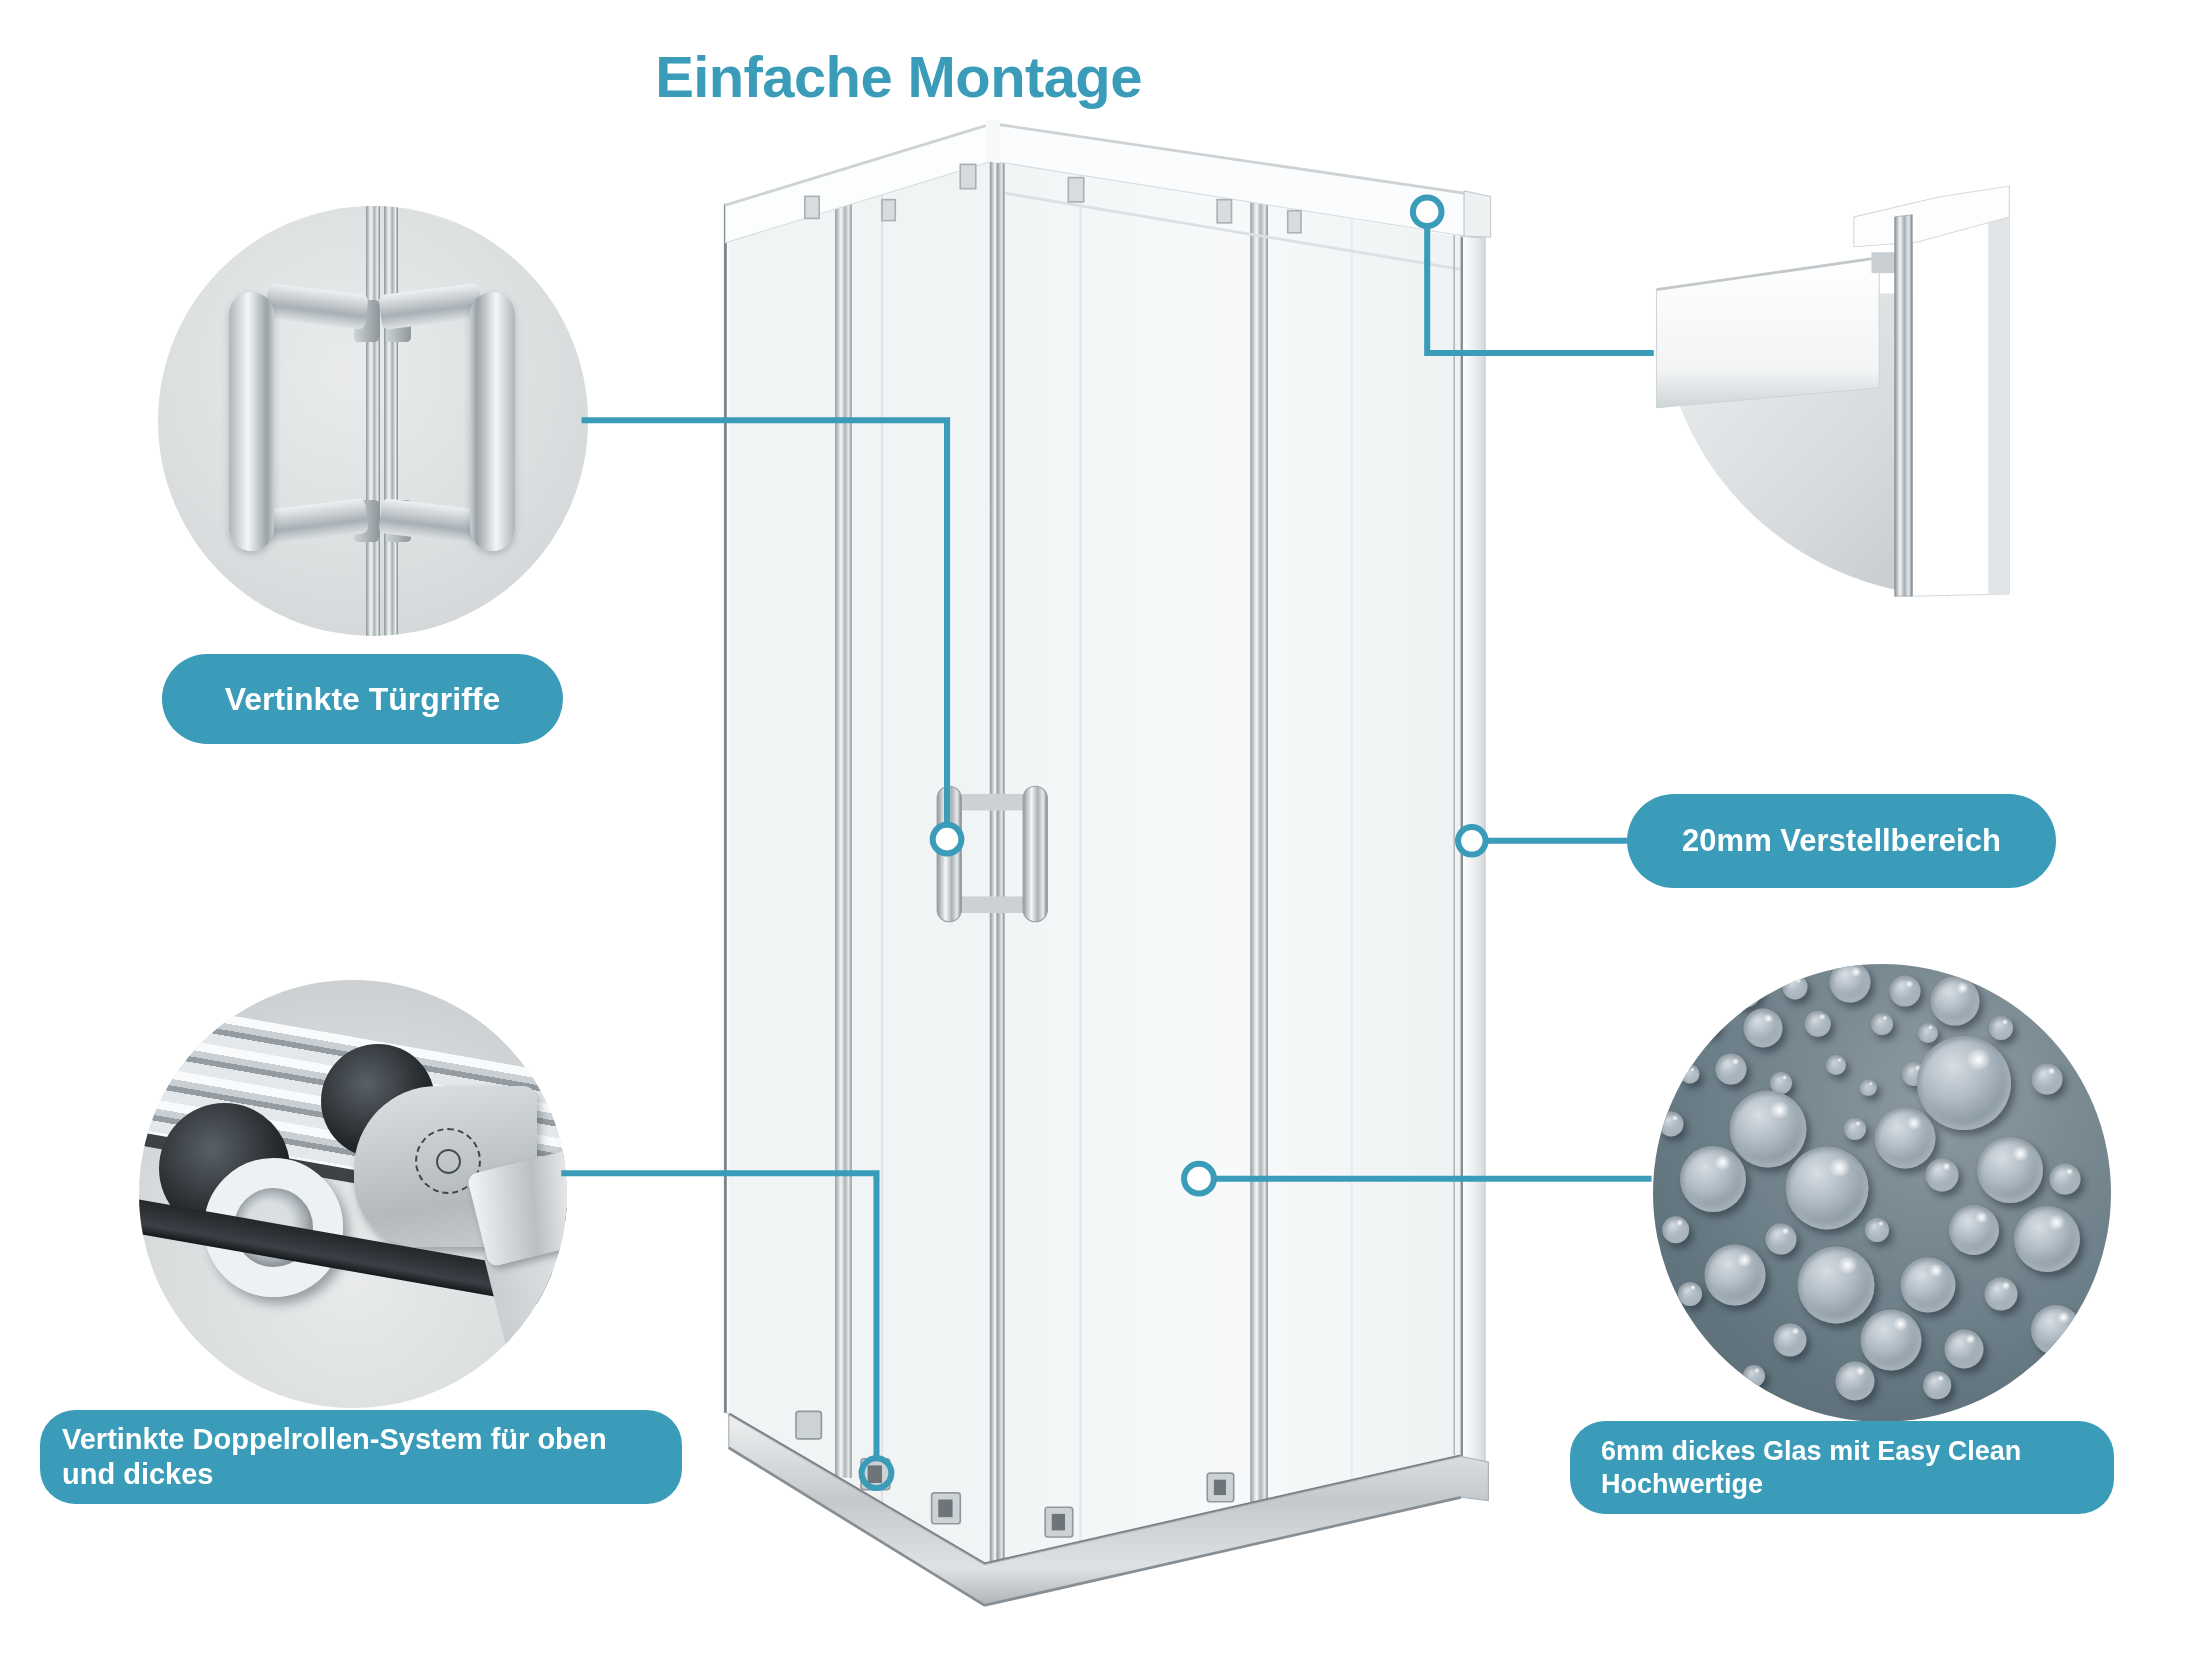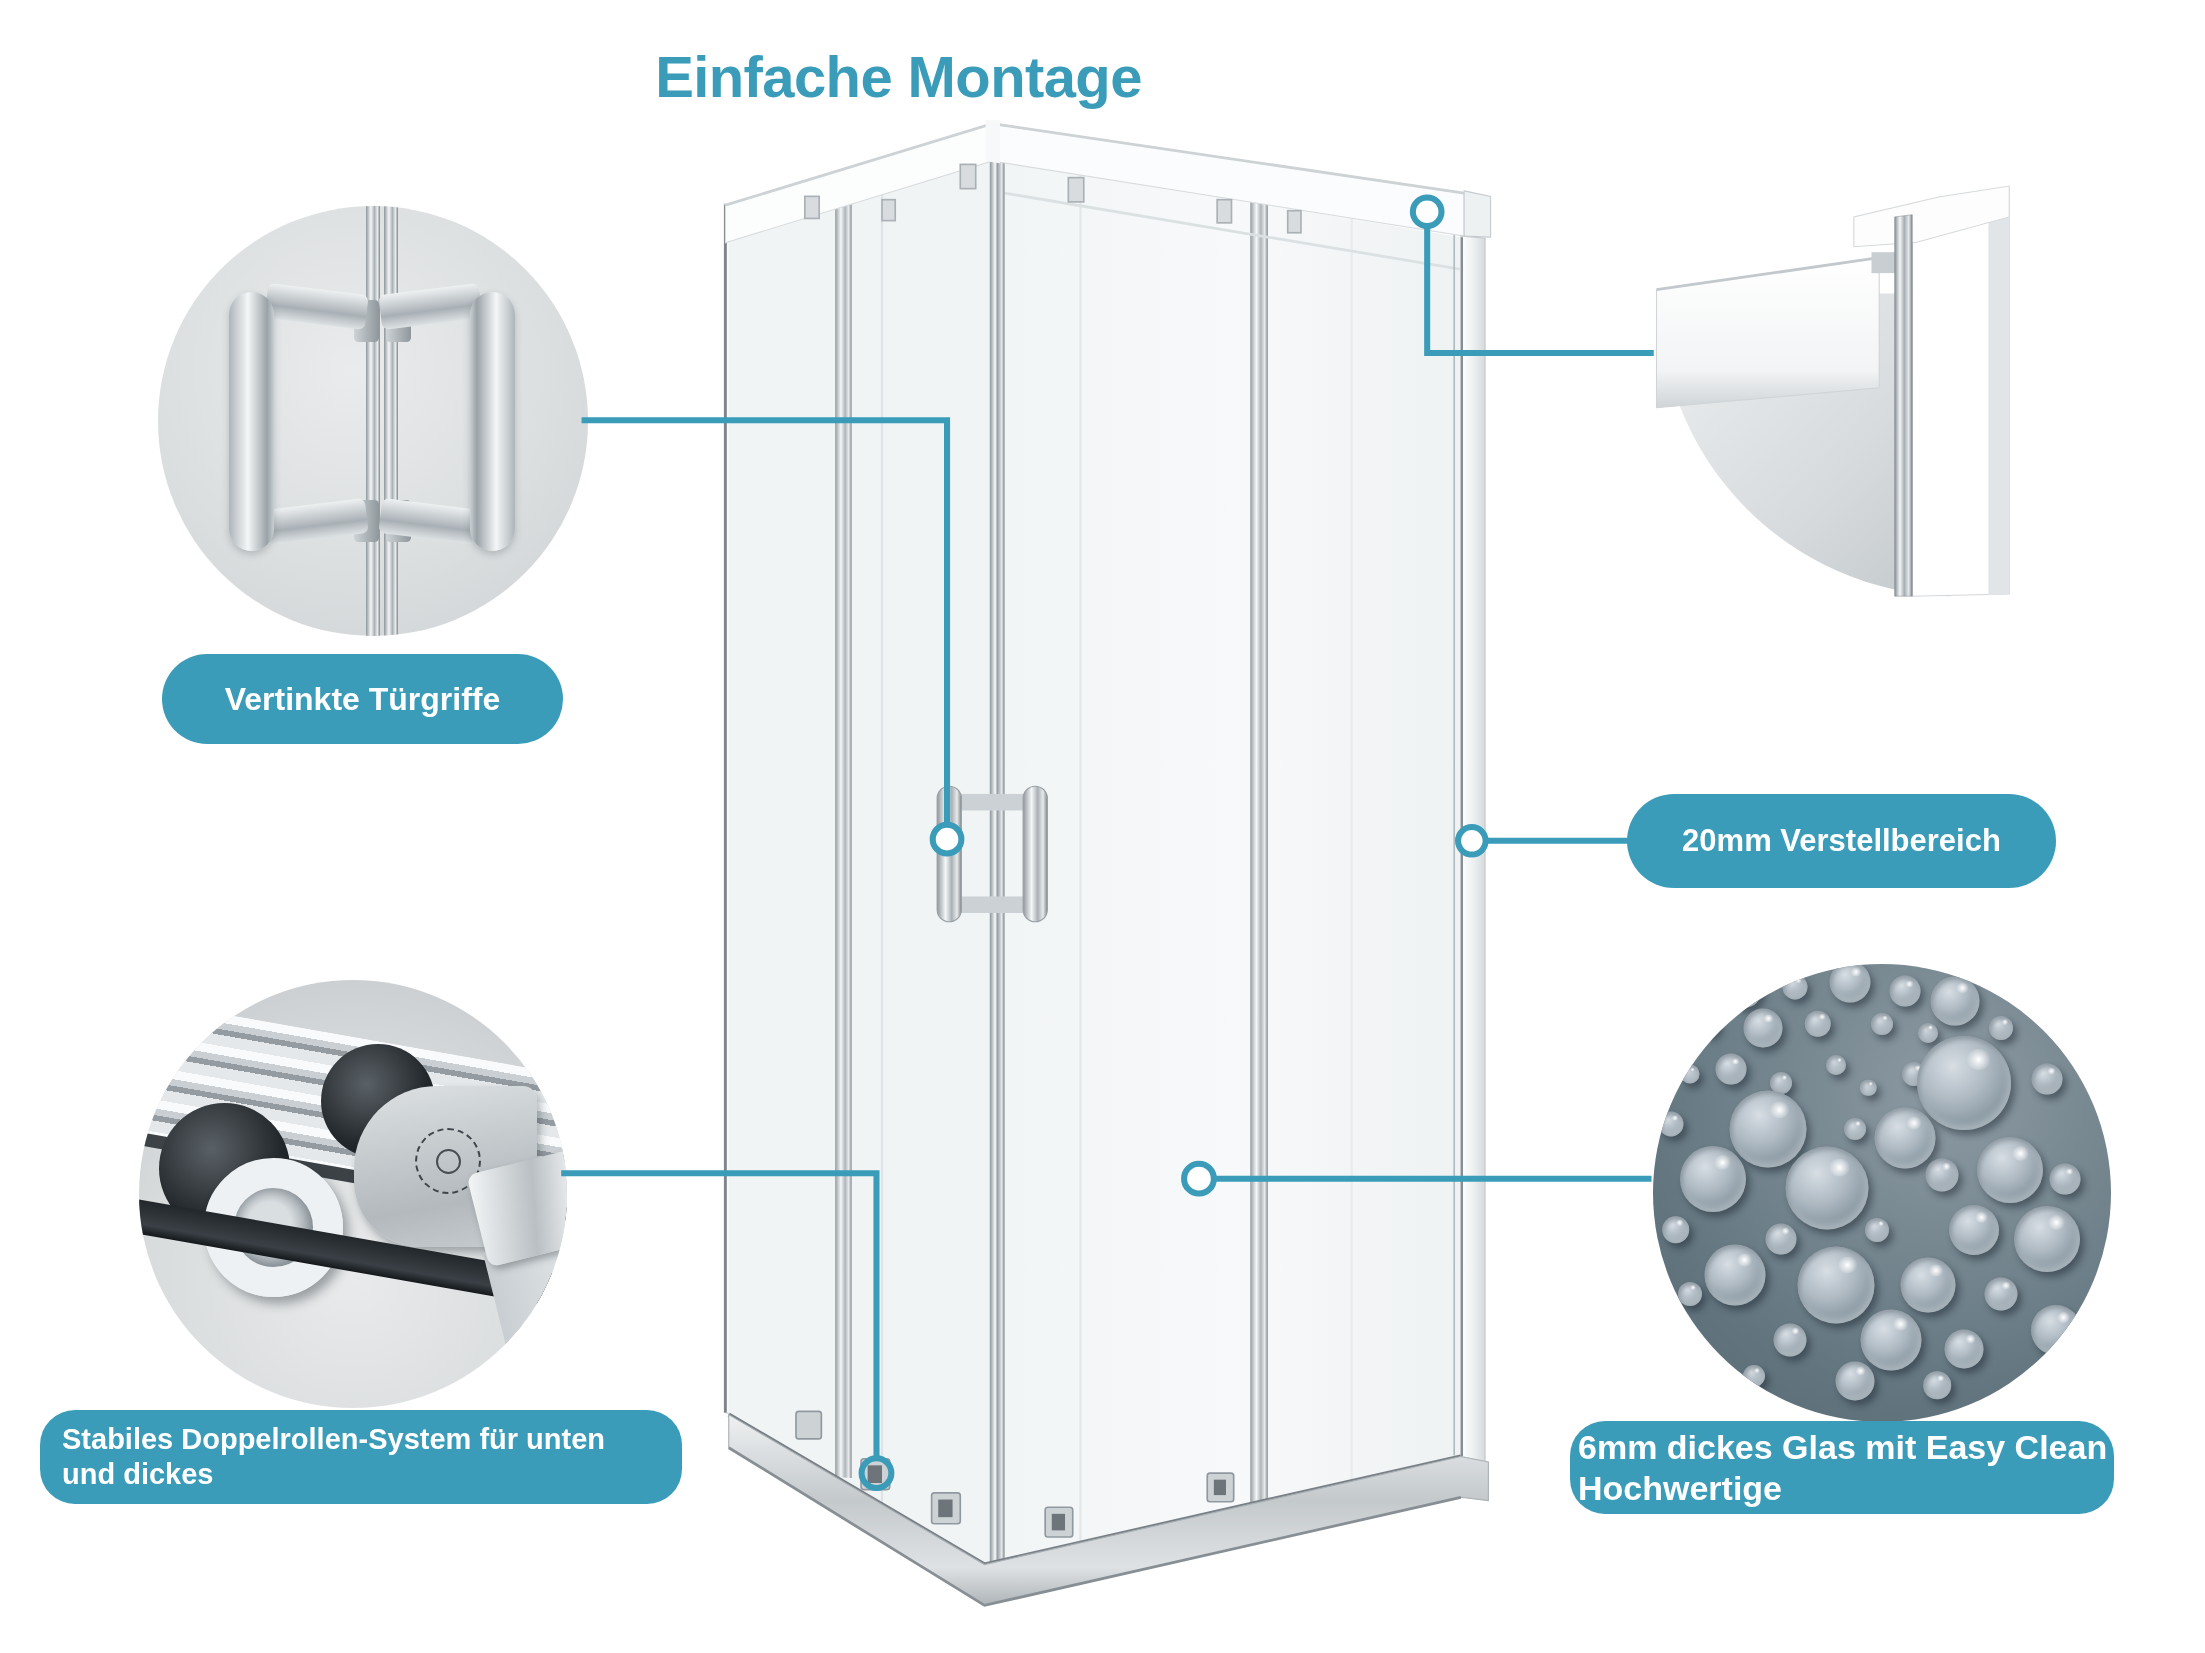--- a/index.html
+++ b/index.html
@@ -11,21 +11,21 @@
   
   .pill{position:absolute;background:var(--accent);color:#fff;font-weight:bold;
         display:flex;align-items:center;justify-content:center;white-space:nowrap;z-index:6;}
   .pill.stadium{border-radius:66px;}
   .pill.two-line{flex-direction:column;align-items:flex-start;justify-content:center;border-radius:35px;}
   .pill.two-line span{display:block;line-height:1.2;}
   #pill-handles{left:162px;top:654px;width:401px;height:90px;font-size:32px;align-items:center;}
   #pill-profile{left:1580px;top:609px;width:545px;height:84px;font-size:30px;}
   #pill-adjust{left:1627px;top:794px;width:429px;height:94px;font-size:31px;}
   #pill-rollers{left:40px;top:1410px;width:642px;height:94px;font-size:29px;padding-left:22px;box-sizing:border-box;}
-  #pill-glass{left:1570px;top:1421px;width:544px;height:93px;font-size:34px;padding-left:8px;box-sizing:border-box;}
+  #pill-glass{left:1570px;top:1421px;width:544px;height:93px;font-size:27px;padding-left:31px;box-sizing:border-box;}
   
   .photo-circle{position:absolute;border-radius:50%;overflow:hidden;z-index:3;}
   #handles-circle{left:158px;top:206px;width:430px;height:430px;
       background:radial-gradient(circle at 45% 38%,#e9ebec 0%,#dcdfe0 55%,#cdd1d3 100%);}
   #rollers-circle{left:139px;top:980px;width:428px;height:428px;
       background:radial-gradient(circle at 50% 70%,#e8eaeb 0%,#d9dcdd 55%,#c3c7ca 100%);}
   #drops-circle{left:1653px;top:964px;width:458px;height:458px;
       background:radial-gradient(circle at 64% 28%,#8d9aa3 0%,#75868f 38%,#62757f 70%,#57686f 100%);}
   
   .chromeV{background:linear-gradient(90deg,#8f979c,#f5f7f8 35%,#aab1b6 60%,#e8ebec 82%,#7d858a);}
@@ -292,21 +292,21 @@
     </g>
   </svg>
 
   <div id="pill-handles" class="pill stadium">
     <span>Vertinkte Türgriffe</span>
   </div>
   <div id="pill-adjust" class="pill stadium">
     <span>20mm Verstellbereich</span>
   </div>
   <div id="pill-rollers" class="pill two-line">
-    <span>Stabiles Doppelrollen-System für unten</span>
+    <span>Vertinkte Doppelrollen-System für oben</span>
     <span>und dickes</span>
   </div>
   <div id="pill-glass" class="pill two-line">
     <span>6mm dickes Glas mit Easy Clean</span>
     <span>Hochwertige</span>
   </div>
 
 </div>
 
 

